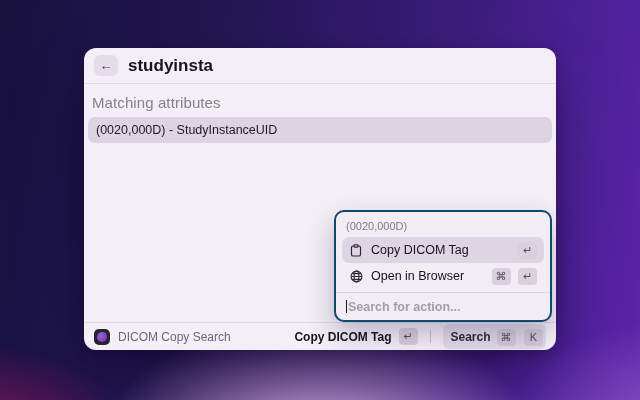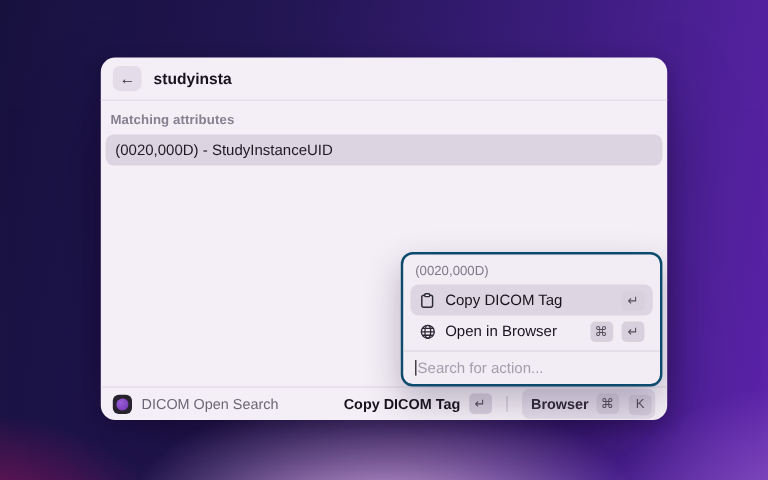--- a/index.html
+++ b/index.html
@@ -28,27 +28,27 @@
     padding:0 10px; gap:10px; border-bottom:1px solid #e3dce7;
   }
   .back-btn {
     width:24px; height:21px; border-radius:6px; background:#e4dde9;
     display:flex; align-items:center; justify-content:center;
     font-size:13px; color:#33303a; cursor:default;
   }
   .search-input {
     border:none; outline:none; background:transparent; flex:1;
     font-family:"Liberation Sans", sans-serif;
-    font-size:13px; font-weight:600; color:#17141d;
+    font-size:17px; font-weight:600; color:#17141d;
   }
 
   
   .list-body { flex:1 1 auto; padding:6px 4px 0; position:relative; }
   .section-label {
-    font-size:11px; font-weight:700; color:#85808f;
+    font-size:15px; font-weight:400; color:#85808f;
     margin:4px 4px 6px; letter-spacing:0.1px;
   }
   .row {
     height:26px; border-radius:7px; display:flex; align-items:center;
     padding:0 8px; font-size:12.5px; color:#1d1a24; margin-bottom:1px;
   }
   .row.selected { background:#dcd4e1;text-align:center; }
 
   
   .action-panel {
@@ -75,21 +75,21 @@
   }
   .kbd + .kbd { margin-left:4px; }
   .panel-search {
     margin-top:auto; border-top:1px solid #ddd6e1; height:28px;
     display:flex; align-items:center; padding:0 10px; gap:1px;
   }
   .caret { width:1px; height:13px; background:#17141d; }
   .panel-search input {
     border:none; outline:none; background:transparent; flex:1;
     font-family:"Liberation Sans", sans-serif;
-    font-size:12.5px; color:#4c1d95;
+    font-size:12.5px; color:#4c1d95;font-weight:bold;
   }
   .panel-search input::placeholder { color:#a39dac; }
 
   
   .statusbar {
     margin-top:auto; height:28px; flex:0 0 28px;
     border-top:1px solid #e1dae5; display:flex; align-items:center;
     padding:0 10px; gap:8px;
   }
   .app-icon {
@@ -131,31 +131,31 @@
     <div class="list-body">
       <div class="section-label">Matching attributes</div>
 
       <div class="row selected">
         <span>(0020,000D) - StudyInstanceUID</span>
       </div>
     </div>
 
     <div class="statusbar">
       <div class="app-icon"></div>
-      <div class="app-name">DICOM Open Search</div>
+      <div class="app-name">DICOM Copy Search</div>
 
       <div class="primary-action">
         <span class="primary-label">Copy DICOM Tag</span>
         <span class="kbd">↵</span>
       </div>
 
       <div class="bar-sep"></div>
 
       <div class="actions-group">
-        <span class="actions-label">Browser</span>
+        <span class="actions-label">Search</span>
         <span>
           <span class="kbd">⌘</span>
           <span class="kbd">K</span>
         </span>
       </div>
     </div>
 
     <div class="action-panel">
       <div class="panel-header">(0020,000D)</div>
 

